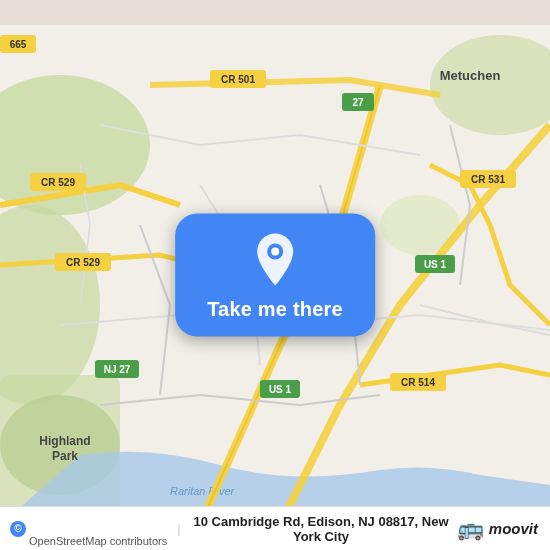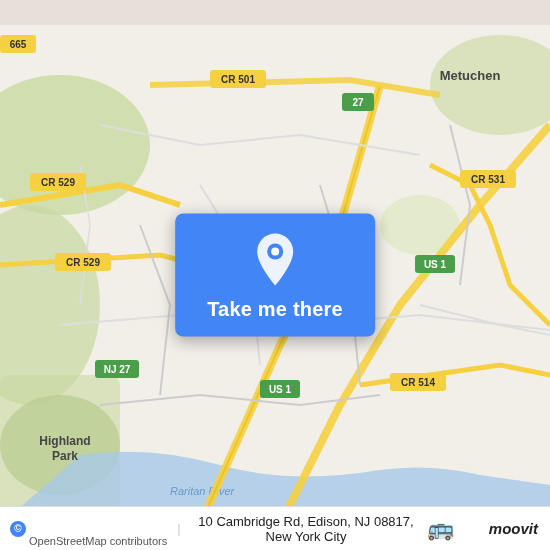--- a/index.html
+++ b/index.html
@@ -29,21 +29,21 @@
       transform: translate(-50%, -50%);
       display: flex;
       flex-direction: column;
       align-items: center;
       background: rgba(255,255,255,0.0);
       pointer-events: none;
     }
 
     #take-me-there-card {
       background: #4285f4;
-      border-radius: 8px;
+      border-radius: 22px;
       padding: 18px 32px 16px 32px;
       display: flex;
       flex-direction: column;
       align-items: center;
       box-shadow: 0 4px 16px rgba(0,0,0,0.32);
       pointer-events: all;
       cursor: pointer;
       min-width: 180px;
     }
 
@@ -213,19 +213,19 @@
       <span id="take-me-there-label">Take me there</span>
     </div>
   </div>
 
   <div id="bottom-bar">
     <div id="osm-logo">
       <span id="osm-copyright-icon">©</span>
       <span style="font-size:11px;color:#555;margin-top:24px;">OpenStreetMap contributors</span>
     </div>
     <span style="color:#ccc; margin: 0 4px;">|</span>
-    <span id="address-text" style="font-size:13px;color:#222;font-weight:400;flex:1;text-align:center;">10 Cambridge Rd, Edison, NJ 08817, New York City</span>
+    <span id="address-text" style="font-size:13px;color:#222;font-weight:700;flex:1;text-align:center;">10 Cambridge Rd, Edison, NJ 08817, New York City</span>
     <div id="moovit-logo">
       <span id="moovit-icon" style="color:#e8333d;font-size:22px;">🚌</span>
-      <span id="moovit-text" style="font-size:15px;font-weight:800;color:#222;font-style:italic;margin-left:30px;">moovit</span>
+      <span id="moovit-text" style="font-size:15px;font-weight:800;color:#222;font-style:italic;">moovit</span>
     </div>
   </div>
 </div>
 
 </body></html>

